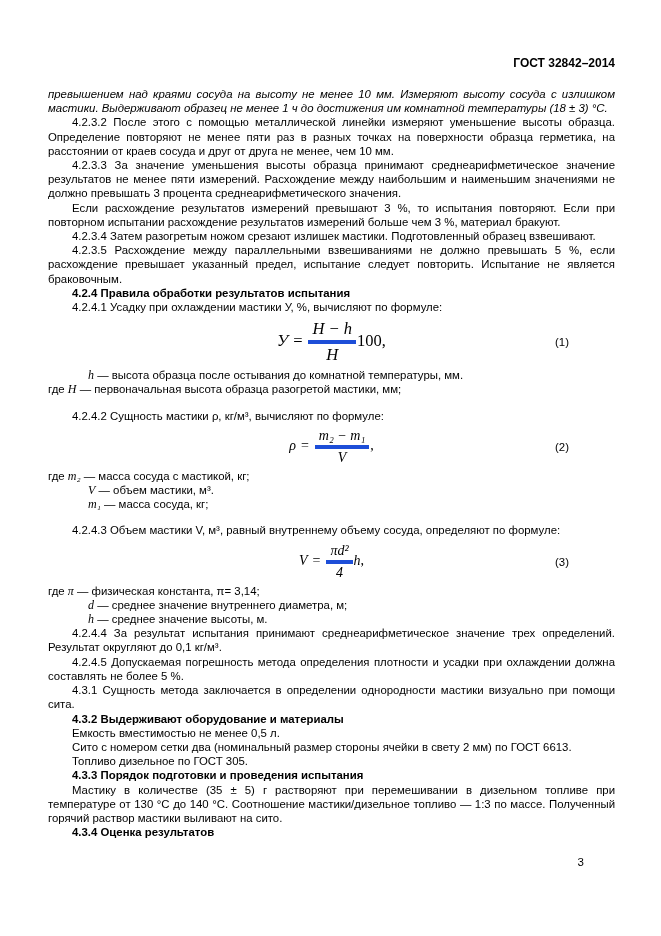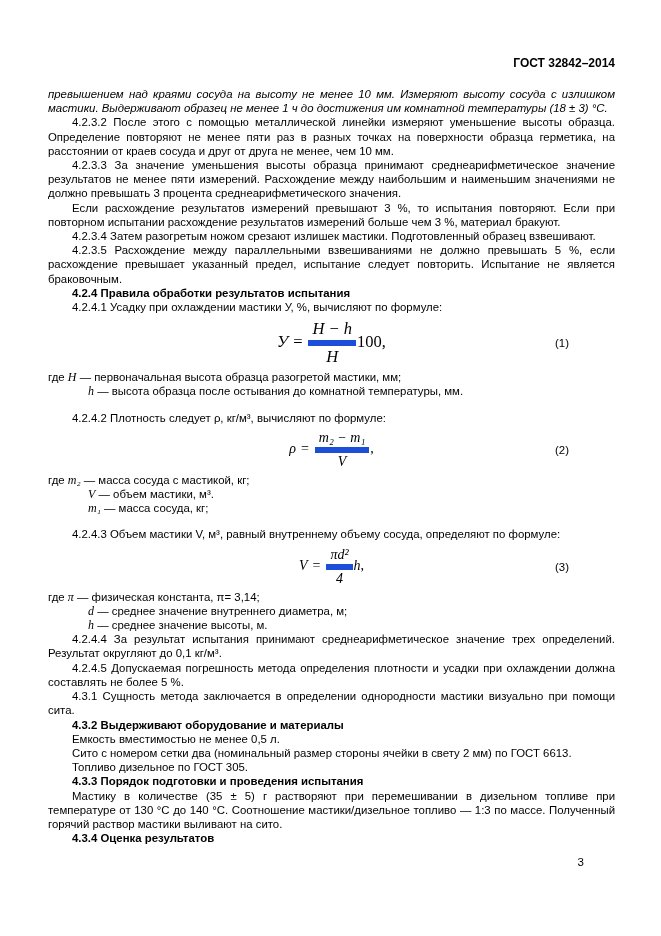--- a/index.html
+++ b/index.html
@@ -70,21 +70,21 @@
   .f-eq { margin:0 5px; }
   .frac {
     display:inline-block;
     vertical-align:middle;
     text-align:center;
     font-style:italic;
     margin:0 1px;
   }
   .frac .num {
     display:block;
-    border-bottom:6px solid #1d4ed8;
+    border-bottom:4px solid #1d4ed8;
     padding:0 4px 1px 4px;
   }
   .frac .den { display:block; padding-top:1px; }
   .f-splain { font-style:normal; }
   .f-label {
     position:absolute;
     right:46px;
     top:50%;
     transform:translateY(-50%);
     font-family:"Liberation Sans", sans-serif;
@@ -113,24 +113,24 @@
   <p class="body">4.2.3.5 Расхождение между параллельными взвешиваниями не должно превышать 5 %, если расхождение превышает указанный предел, испытание следует повторить. Испытание не является браковочным.</p>
 
   <p class="head">4.2.4 Правила обработки результатов испытания</p>
   <p class="body">4.2.4.1 Усадку при охлаждении мастики У, %,  вычисляют по формуле:</p>
 
   <div class="formula-row f1">
     <span class="fwrap"><span class="f-lhs">У</span><span class="f-eq">=</span><span class="frac"><span class="num">H − h</span><span class="den">H</span></span><span class="f-svar"></span><span class="f-splain">100,</span></span>
     <span class="f-label">(1)</span>
   </div>
 
+  <p class="where rest"><span></span><span class="var">h</span><span> — высота образца после остывания до комнатной температуры, мм.</span></p>
   <p class="where"><span>где </span><span class="var">H</span><span> — первоначальная высота образца разогретой мастики, мм;</span></p>
-  <p class="where rest"><span></span><span class="var">h</span><span> — высота образца после остывания до комнатной температуры, мм.</span></p>
 
-  <p class="body space-before">4.2.4.2 Плотность следует ρ, кг/м³, вычисляют по формуле:</p>
+  <p class="body space-before">4.2.4.2 Сущность мастики ρ, кг/м³, вычисляют по формуле:</p>
 
   <div class="formula-row">
     <span class="fwrap"><span class="f-lhs">ρ</span><span class="f-eq">=</span><span class="frac"><span class="num">m₂ − m₁</span><span class="den">V</span></span><span class="f-svar"></span><span class="f-splain">,</span></span>
     <span class="f-label">(2)</span>
   </div>
 
   <p class="where"><span>где </span><span class="var">m₂</span><span> — масса сосуда с мастикой, кг;</span></p>
   <p class="where rest"><span></span><span class="var">V</span><span> — объем мастики, м³.</span></p>
   <p class="where rest"><span></span><span class="var">m₁</span><span> — масса сосуда, кг;</span></p>
 

